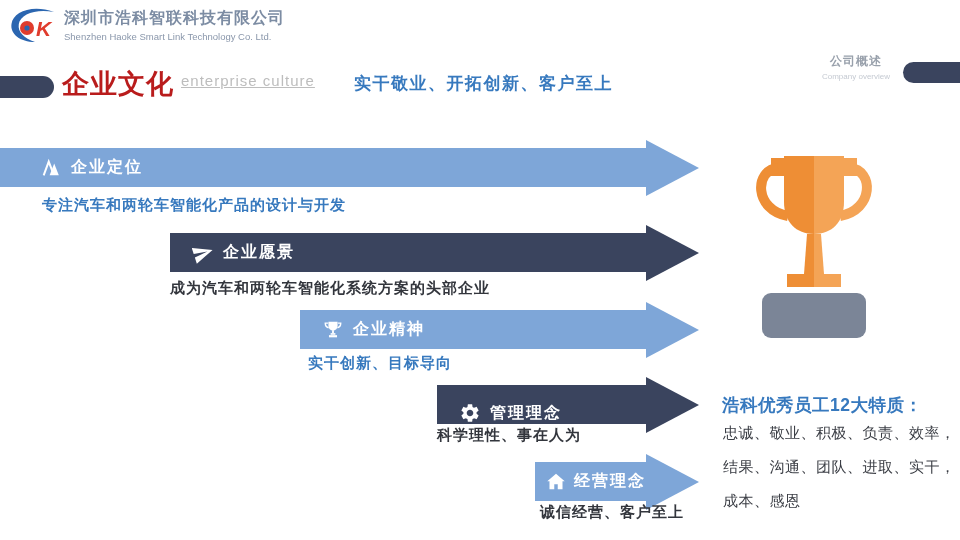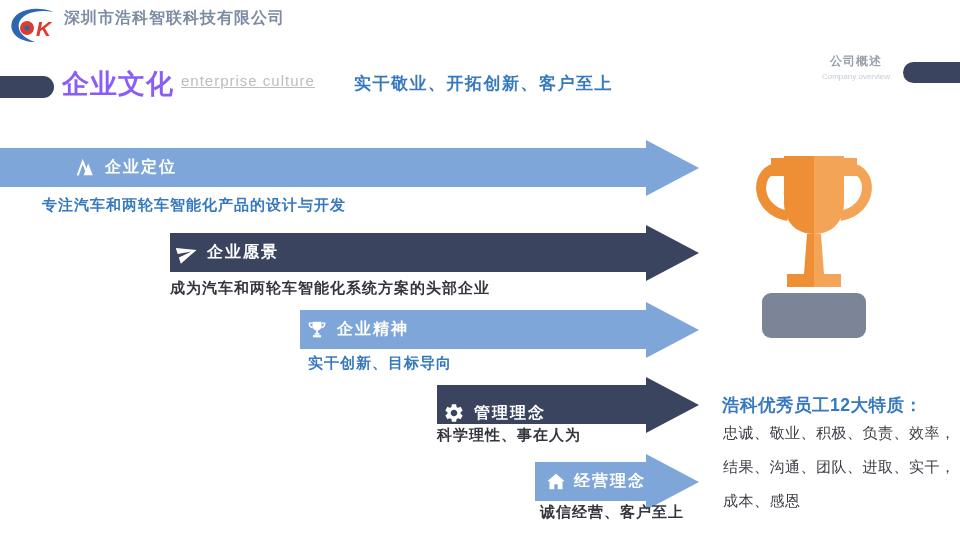--- a/index.html
+++ b/index.html
@@ -14,36 +14,36 @@
   .co-en{font-size:9.5px;color:#8A97AB;margin-top:2px;}
   .section-block{position:absolute;right:70px;top:53px;text-align:center;}
   .sec-zh{font-size:12px;font-weight:bold;color:#99A1AC;letter-spacing:1px;}
   .sec-en{font-size:8px;color:#C5CAD2;margin-top:2px;}
   .corner-pill{position:absolute;right:0;top:62px;width:57px;height:21px;
     background:var(--banner-dark,#3A445E);border-radius:11px 0 0 11px;}
   
   .title-pill{position:absolute;left:-10px;top:76px;width:64px;height:22px;
     background:var(--banner-dark,#3A445E);border-radius:11px;}
   .page-title{position:absolute;left:62px;top:66px;font-size:27px;font-weight:800;
-    color:#8b5cf6;letter-spacing:1px;text-align:right;}
+    color:#b91c1c;letter-spacing:1px;text-align:right;}
   .page-title-en{position:absolute;left:181px;top:72px;font-size:15px;color:#BDBDBD;letter-spacing:1px;text-decoration:underline;}
   .slogan{position:absolute;left:354px;top:72px;font-size:17px;font-weight:bold;
     color:var(--accent-blue,#3779BE);letter-spacing:1.5px;white-space:nowrap;}
   
   .banner{position:absolute;height:39px;display:flex;align-items:center;gap:9px;
-    box-sizing:border-box;padding-left:6px;}
+    box-sizing:border-box;padding-left:22px;}
   .banner.light{background:var(--banner-light,#7EA6D8);}
   .banner.dark{background:var(--banner-dark,#3A445E);}
   .blabel{font-size:16px;font-weight:bold;color:#fff;letter-spacing:2px;white-space:nowrap;}
   .bicon{width:22px;height:22px;display:inline-flex;align-items:center;justify-content:center;flex:0 0 auto;}
   .ahead{position:absolute;right:-53px;top:50%;transform:translateY(-50%);
     width:0;height:0;border-top:28px solid transparent;border-bottom:28px solid transparent;}
   .banner.light .ahead{border-left:53px solid var(--banner-light,#7EA6D8);}
   .banner.dark .ahead{border-left:53px solid var(--banner-dark,#3A445E);}
-  .b1{left:0;top:148px;width:646px;padding-left:74px;}
+  .b1{left:0;top:148px;width:646px;padding-left:40px;}
   .b2{left:170px;top:233px;width:476px;}
   .b3{left:300px;top:310px;width:346px;}
   .b4{left:437px;top:385px;width:209px;align-items:flex-end;}
   .b5{left:535px;top:462px;width:111px;padding-left:10px;gap:7px;}
   .bdesc{position:absolute;font-size:15px;font-weight:bold;letter-spacing:1px;white-space:nowrap;}
   .bdesc.blue{color:var(--accent-blue,#3779BE);}
   .bdesc.darktxt{color:var(--text-dark,#33363D);}
   .d1{left:42px;top:196px;}
   .d2{left:170px;top:279px;}
   .d3{left:308px;top:354px;}
@@ -62,20 +62,21 @@
 <div class="slide">
 
   <svg class="logo-svg" width="52" height="40" viewBox="0 0 52 40">
     <path d="M46 8 C24 0 5 8 3.5 20 C2 30 12 38 27 38 C16 34 9.5 28 10.8 20 C12.4 10 28 4.5 46 8 Z" fill="#2B66B0"></path>
     <circle cx="19" cy="24" r="7" fill="#E03C2D"></circle>
     <circle cx="19" cy="24" r="2.6" fill="#2B66B0"></circle>
     <text x="28" y="32" font-size="21" font-weight="bold" font-style="italic" fill="#E03C2D">K</text>
   </svg>
   <div class="co-names">
     <div class="co-zh">深圳市浩科智联科技有限公司</div>
+    <div class="co-en">Shenzhen Haoke Smart Link Technology Co. Ltd.</div>
   </div>
   <div class="section-block">
     <div class="sec-zh">公司概述</div>
     <div class="sec-en">Company overview</div>
   </div>
   <div class="corner-pill"></div>
 
   <div class="title-pill"></div>
   <div class="page-title">企业文化</div>
   <div class="page-title-en">enterprise culture</div>

